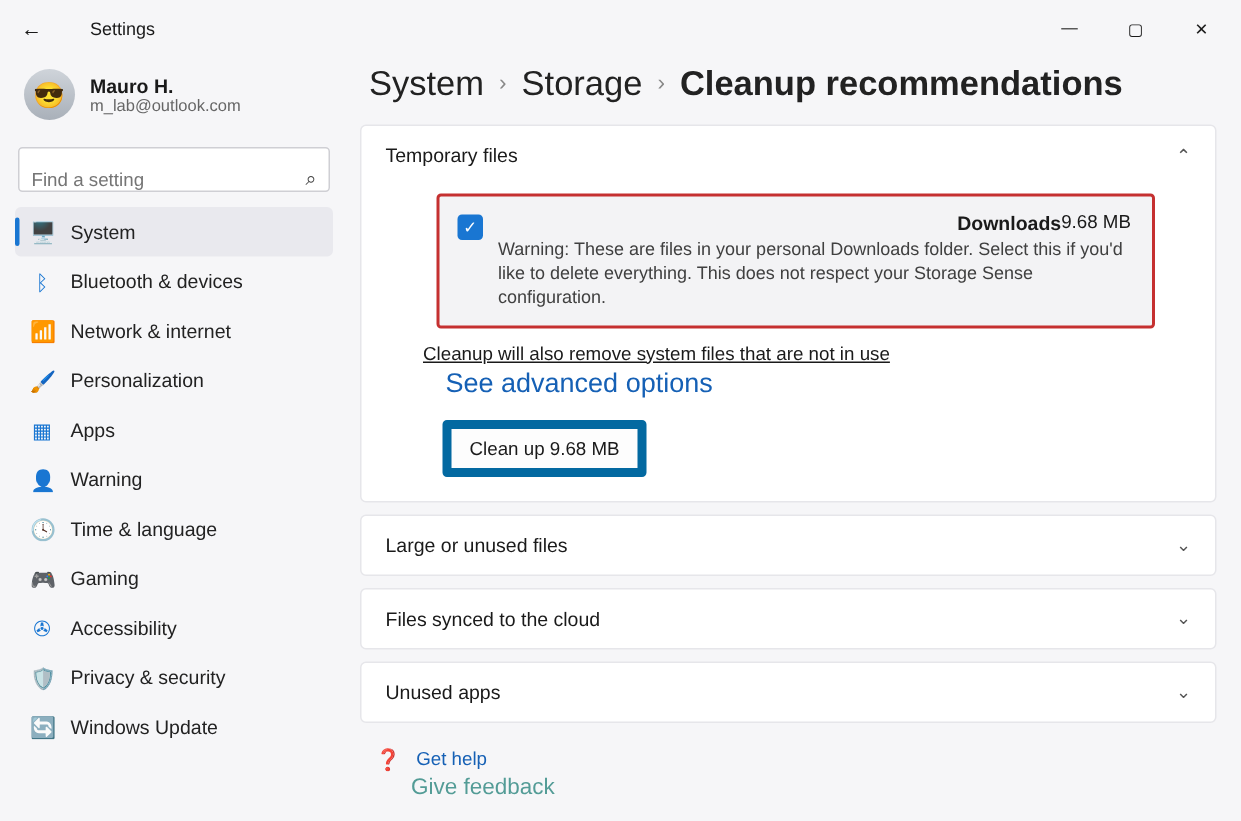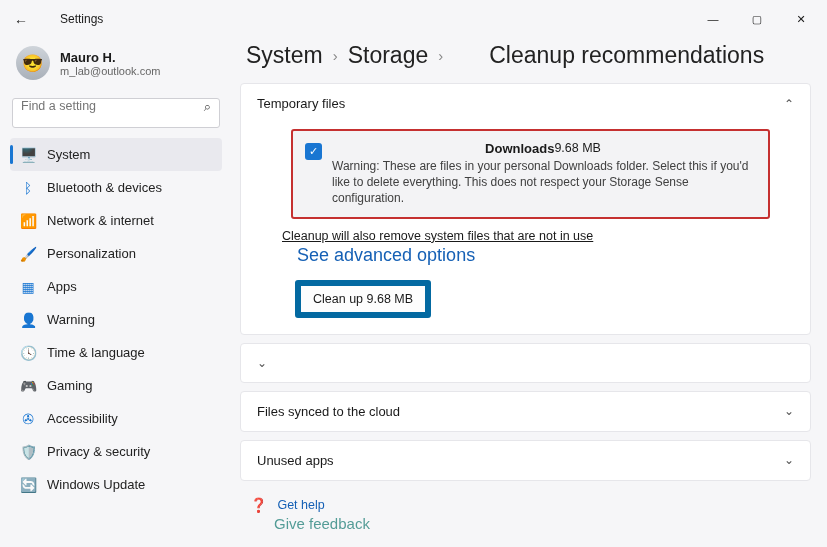--- a/index.html
+++ b/index.html
@@ -35,21 +35,21 @@
   .profile { display: flex; align-items: center; gap: 10px; padding: 6px 6px 14px 6px; }
   .avatar {
     width: 34px; height: 34px; border-radius: 50%;
     background: linear-gradient(#cfd4da,#a9b0b9);
     display: flex; align-items: center; justify-content: center;
     font-size: 17px;
   }
   .profile .name { font-size: 13px; font-weight: 600; }
   .profile .email { font-size: 11px; color: #666; }
   .searchbox {
-    display: flex; align-items: flex-start;
+    display: flex; align-items: flex-end;
     border: 1px solid #cfcfd4; background: #fff;
     border-radius: 3px; height: 30px; padding: 0 8px;
     margin: 4px 2px 10px 2px;
   }
   .searchbox input {
     border: none; outline: none; flex: 1;
     font-size: 12.5px; color: #555; background: transparent;
   }
   .searchbox .sicn { font-size: 13px; color: #444; }
   .navlist { flex: 1; overflow: auto; }
@@ -63,21 +63,21 @@
     content: ""; position: absolute; left: 0; top: 7px; bottom: 7px;
     width: 3px; background: #1976d2; border-radius: 3px;
   }
   .navitem .icn { width: 16px; text-align: center; font-size: 14px; }
   .main { flex: 1; padding: 0 16px 4px 8px; overflow: hidden; }
   .breadcrumb {
     display: flex; align-items: center; gap: 10px;
     font-size: 23px; padding: 4px 0 14px 6px;
   }
   .breadcrumb .bc { color: #222; }
-  .breadcrumb .bc.last { font-weight: 400; margin-left: 36px; }
+  .breadcrumb .bc.last { font-weight: 700; }
   .breadcrumb .sep { color: #888; font-size: 15px; }
   .card {
     background: #fff; border: 1px solid #e6e6ea; border-radius: 4px;
     margin-bottom: 8px;
   }
   .card-header {
     display: flex; align-items: center; justify-content: space-between;
     padding: 12px 16px; font-size: 13px; text-align: right;
   }
   .chev { color: #555; font-size: 12px; }
@@ -89,21 +89,21 @@
     padding: 10px 14px 10px 12px;
     display: flex; gap: 10px;
     margin: 0 22px 10px 32px;
   }
   .chk {
     width: 17px; height: 17px; flex: 0 0 17px;
     background: #1976d2; border-radius: 3px;
     display: flex; align-items: center; justify-content: center;
     color: #fff; font-size: 11px; margin-top: 2px;
   }
-  .filebox .ftop { display: flex; justify-content: center; }
+  .filebox .ftop { display: flex; justify-content: flex-end; }
   .filebox .ftitle { font-weight: 600; font-size: 13px; }
   .filebox .fsize { font-size: 12.5px; }
   .filebox .fdesc { font-size: 12px; color: #404040; margin-top: 2px; line-height: 1.35; }
   .subnote { font-size: 12.5px; margin: 6px 0 2px 23px; text-decoration: underline; }
   .advlink { font-size: 18px; color: #1560b5; margin: 2px 0 10px 38px; }
   .cleanbtn {
     display: inline-block;
     border: 6px solid #0369a1;
     background: #fdfdfd;
     padding: 6px 12px;
@@ -225,20 +225,21 @@
           </div>
         </div>
         <div class="subnote">Cleanup will also remove system files that are not in use</div>
         <div class="advlink">See advanced options</div>
         <div class="cleanbtn">Clean up 9.68 MB</div>
       </div>
     </section>
 
     <section class="card">
       <div class="card-header">
+        <span>Large or unused files</span>
         <span class="chev">⌄</span>
       </div>
     </section>
 
     <section class="card">
       <div class="card-header">
         <span>Files synced to the cloud</span>
         <span class="chev">⌄</span>
       </div>
     </section>

